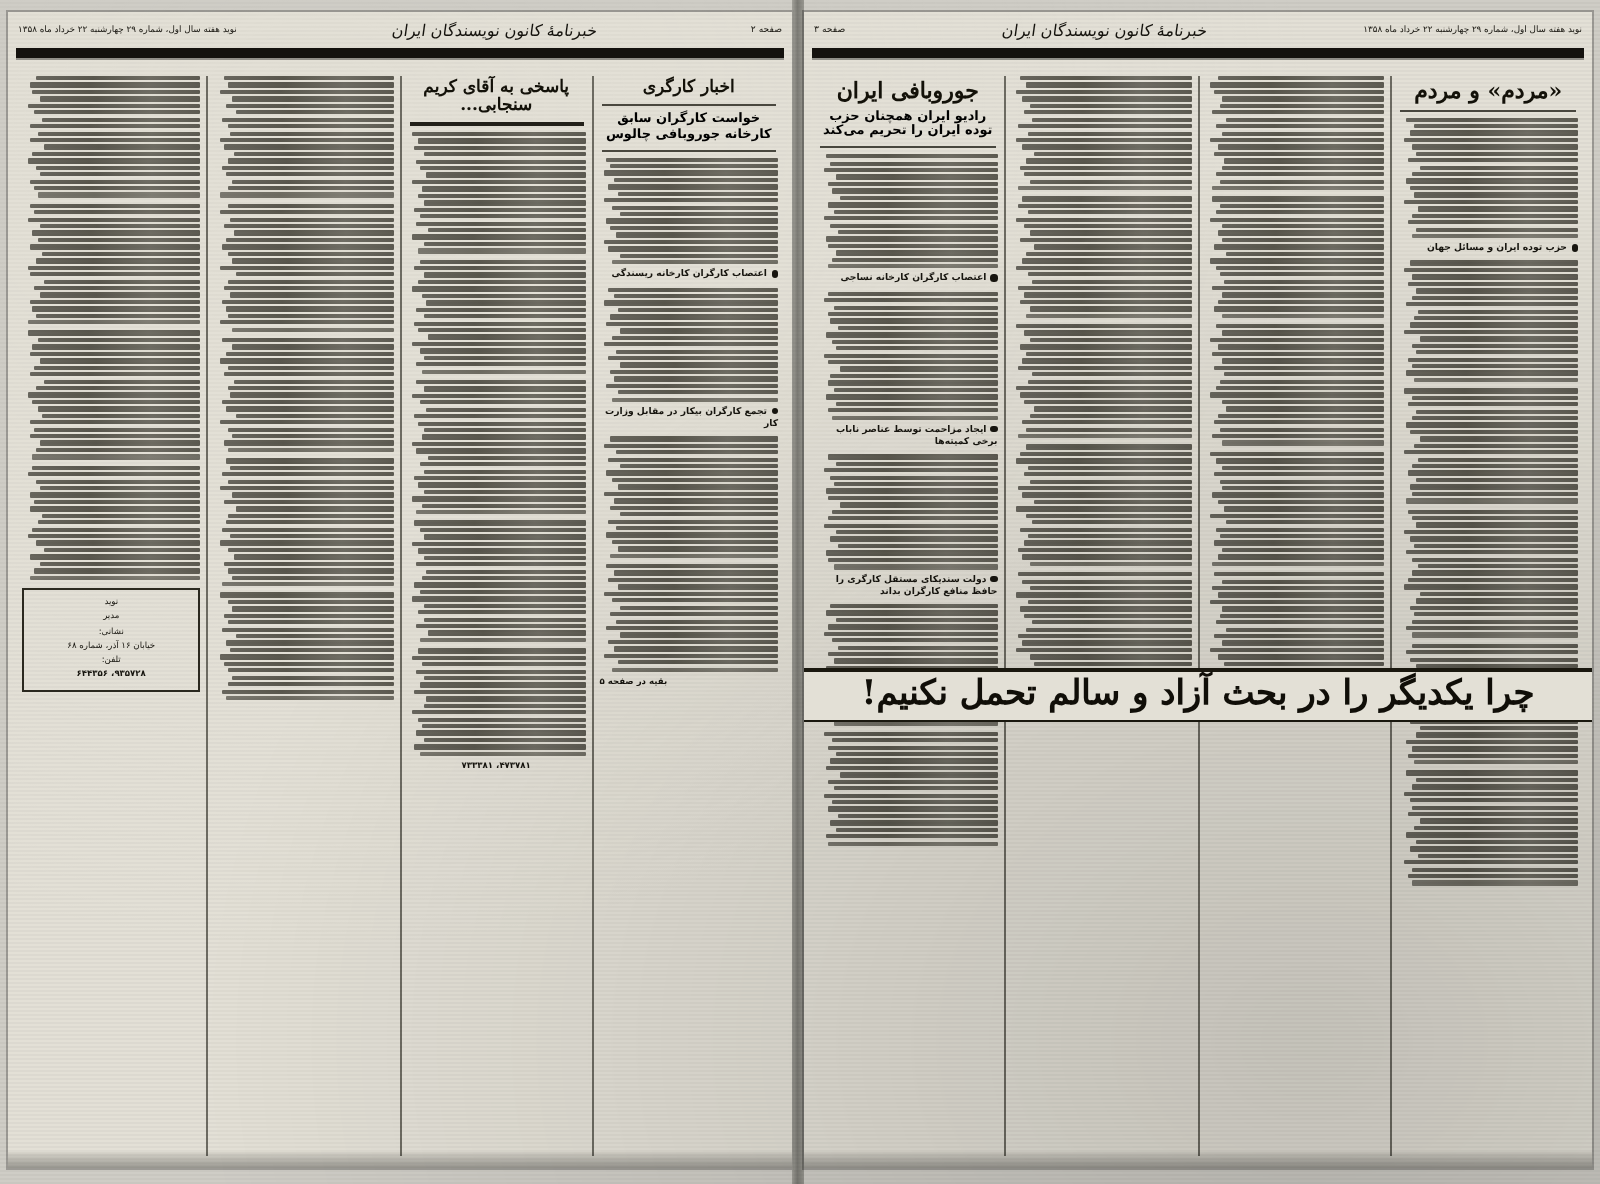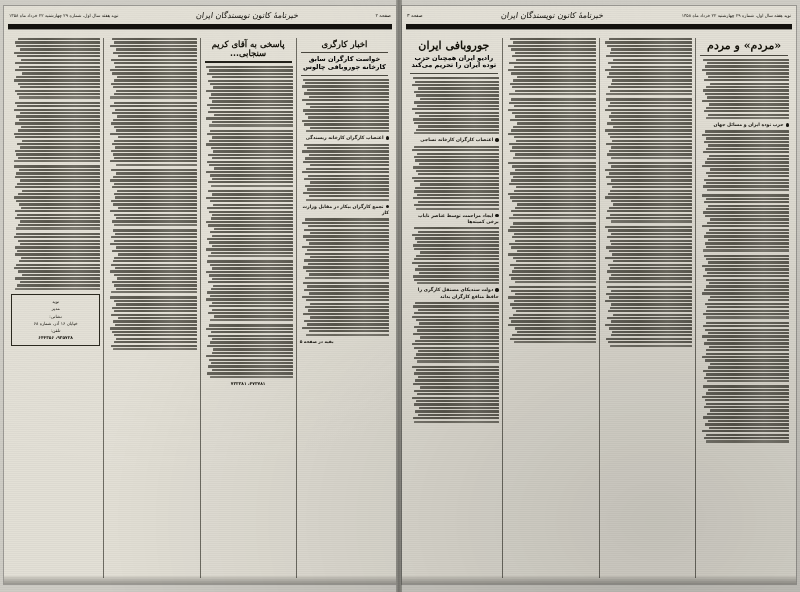--- a/index.html
+++ b/index.html
@@ -976,17 +976,20 @@
             <div class="ln" style="width: 89%;"></div>
             <div class="ln" style="width: 93%;"></div>
             <div class="ln" style="width: 90%;"></div>
             <div class="ln" style="width: 96%;"></div>
             <div class="ln" style="width: 94%;"></div>
           </div>
       </div>
 
     </div>
 
+    <div class="band" id="band-right">
+      <div class="hl">چرا یکدیگر را در بحث آزاد و سالم تحمل نکنیم!</div>
+    </div>
 
     <div class="bottom-edge"></div>
   </div>
 
 </div>
 
 </body></html>

